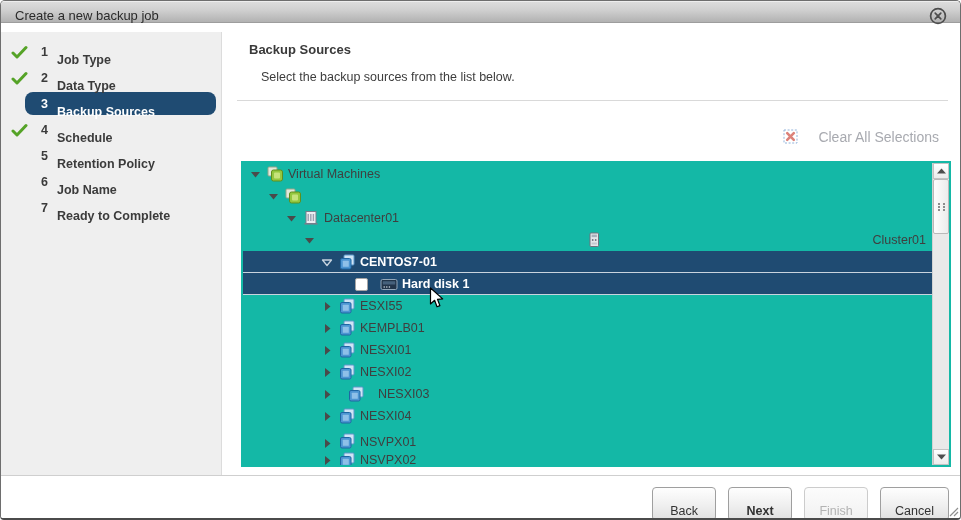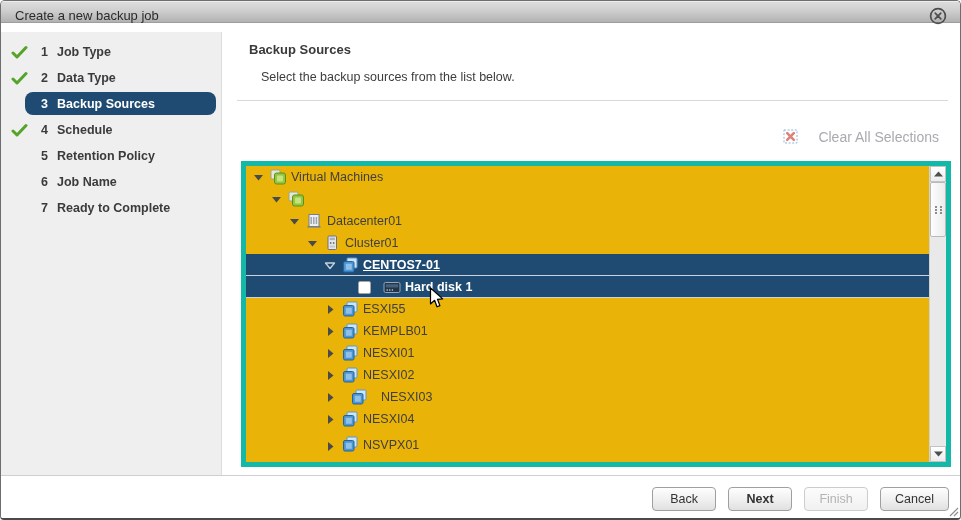--- a/index.html
+++ b/index.html
@@ -12,52 +12,52 @@
     background:linear-gradient(180deg,#dedede 0%,#cfcfcf 45%,#b2b2b2 100%);
     border-bottom:1px solid #9d9d9d;box-shadow:inset 0 1px 0 #eee;}
   .title{position:absolute;left:14px;top:0;line-height:29px;font-size:13px;color:#2b2b2b;}
   .close-btn{position:absolute;right:13px;top:6px;width:18px;height:18px;cursor:pointer;}
   
   .sidebar{position:absolute;left:0;top:31px;width:221px;height:443px;background:#efefef;
     border-right:1px solid #dcdcdc;padding-top:7px;}
   .step{position:relative;height:26px;font-size:12.5px;color:#3b3b3b;cursor:pointer;}
   .step .chk{position:absolute;left:10px;top:6px;width:17px;height:15px;}
   .step .num{position:absolute;left:40px;top:0;line-height:26px;font-weight:700;z-index:1;}
-  .step .lbl{position:absolute;left:56px;top:0;line-height:26px;font-weight:700;z-index:1;}
+  .step .lbl{position:absolute;left:56px;top:8px;line-height:26px;font-weight:700;z-index:1;}
   .step.active::before{content:'';position:absolute;left:24px;right:5px;top:1px;bottom:2px;
     background:var(--sel);border-radius:8px;}
   .step.active .num,.step.active .lbl{color:#fff;}
   
   .main-heading{position:absolute;left:248px;top:41px;font-size:13px;font-weight:700;color:#3a3a3a;}
   .main-sub{position:absolute;left:260px;top:69px;font-size:12.5px;color:#3d3d3d;}
   .rule{position:absolute;left:236px;top:99px;width:711px;height:1px;background:#d9d9d9;}
   .clear-all{position:absolute;right:21px;top:127px;height:17px;display:flex;align-items:center;gap:20px;
     font-size:14px;color:#a8aab0;cursor:default;}
   .clear-all .ico{width:15px;height:15px;display:inline-block;}
   
-  .tree-panel{position:absolute;left:240px;top:160px;width:710px;height:306px;border:5px solid #14b8a6;background:#eab308;overflow:hidden;}
+  .tree-panel{position:absolute;left:240px;top:160px;width:710px;height:306px;border:2px solid #14b8a6;background:#14b8a6;overflow:hidden;}
   .tree-rows{position:absolute;left:0;top:0;right:17px;bottom:0;overflow:hidden;}
   .tree-row{position:relative;height:22px;display:flex;align-items:center;font-size:12.5px;color:#3f3f3f;cursor:pointer;white-space:nowrap;}
   .tree-row .exp{width:12px;height:11px;margin-right:5px;flex:0 0 auto;display:inline-flex;align-items:center;justify-content:center;}
   .tree-row .nicon{width:18px;height:16px;margin-right:4px;flex:0 0 auto;display:inline-flex;align-items:center;justify-content:center;}
   .tree-row .tlabel{padding-right:6px;}
   .tree-row.selected{background:var(--sel);color:#fff;font-weight:700;box-shadow:inset 0 -1px 0 #c9d4de;}
   .cbx{width:13px;height:13px;background:#fff;border:1px solid #a5a5a5;border-radius:2px;margin-right:12px;flex:0 0 auto;}
   
   .vsb{position:absolute;top:0;right:0;bottom:0;width:17px;background:#e9e9e9;border-left:1px solid #d2d2d2;}
   .sb-btn{position:absolute;left:0;width:16px;height:16px;background:linear-gradient(#fff,#ececec);
     border:1px solid #c3c3c3;display:flex;align-items:center;justify-content:center;cursor:pointer;}
   .sb-btn.up{top:0;}
   .sb-btn.down{bottom:0;}
   .sb-thumb{position:absolute;left:0;top:16px;width:16px;height:55px;background:linear-gradient(90deg,#fdfdfd,#ececec);
     border:1px solid #b9b9b9;border-radius:2px;display:flex;align-items:center;justify-content:center;cursor:pointer;}
   
   .footer{position:absolute;left:0;top:474px;right:0;bottom:0;background:#fff;border-top:1px solid #cfcfcf;}
   .btn-row{position:absolute;right:11px;top:11px;display:flex;gap:12px;}
-  .btn{min-width:64px;height:24px;padding:4px 14px;font-family:inherit;font-size:12.5px;color:#333;
+  .btn{min-width:64px;height:24px;padding:16px 14px;font-family:inherit;font-size:12.5px;color:#333;
     border:1px solid #9f9f9f;border-radius:4px;background:linear-gradient(#fefefe,#efefef 55%,#e0e0e0);cursor:pointer;}
   .btn.primary{font-weight:700;}
   .btn.disabled{color:#b3b3b3;border-color:#cccccc;background:linear-gradient(#fcfcfc,#f1f1f1);cursor:default;text-align:center;}
   .resize-grip{position:absolute;right:1px;bottom:1px;width:12px;height:12px;}
   .cursor{position:absolute;left:428px;top:286px;width:16px;height:23px;z-index:50;pointer-events:none;}
 </style>
 </head>
 <body>
 
 <div class="dialog">
@@ -169,38 +169,38 @@
           </span>
           <span class="nicon">
             <svg width="16" height="16" viewBox="0 0 16 16">
               <rect x="3" y="1.5" width="10" height="12" fill="#eceef2" stroke="#777e8c"></rect>
               <path d="M5.2 4 v7 M7.8 4 v7 M10.4 4 v7" stroke="#9aa1af" stroke-width="1.4" fill="none"></path>
               <rect x="1.5" y="13" width="13" height="1.6" fill="#777e8c"></rect>
             </svg>
           </span>
           <span class="tlabel">Datacenter01</span>
         </div>
-        <div class="tree-row" style="padding-left: 60px;">
+        <div class="tree-row" style="padding-left: 60px; justify-content: space-between;">
           <span class="exp">
             <svg width="11" height="11" viewBox="0 0 11 11">
               <path d="M1 3 h9 l-4.5 5.5 Z" fill="#4a4a4a"></path>
             </svg>
           </span>
           <span class="nicon">
             <svg width="16" height="16" viewBox="0 0 16 16">
               <rect x="4" y="1" width="8.5" height="13.5" rx="1" fill="#e4e6ea" stroke="#70707c"></rect>
               <rect x="5.6" y="2.6" width="5.3" height="2.5" fill="#aab0bb"></rect>
               <circle cx="6.7" cy="8" r="0.9" fill="#70707c"></circle>
               <circle cx="9.7" cy="8" r="0.9" fill="#70707c"></circle>
               <rect x="5.6" y="10.5" width="5.3" height="2" fill="#c3c7ce"></rect>
             </svg>
           </span>
           <span class="tlabel">Cluster01</span>
         </div>
-        <div class="tree-row selected" style="padding-left: 78px; text-decoration: underline;">
+        <div class="tree-row selected" style="padding-left: 78px;">
           <span class="exp">
             <svg width="12" height="11" viewBox="0 0 12 11">
               <path d="M1.5 3 h9 l-4.5 5.5 Z" fill="none" stroke="#c7d3de" stroke-width="1.3" stroke-linejoin="round"></path>
             </svg>
           </span>
           <span class="nicon">
             <svg width="17" height="16" viewBox="0 0 17 16">
               <rect x="5" y="1" width="10" height="10" rx="1" fill="#cfe4f5" stroke="#5d97c9"></rect>
               <rect x="1.5" y="4.5" width="10.5" height="10.5" rx="1.5" fill="#4d95d2" stroke="#1f66a3"></rect>
               <rect x="3.8" y="6.8" width="6" height="6" rx="0.5" fill="#8ec0e8"></rect>
@@ -318,20 +318,35 @@
             </svg>
           </span>
           <span class="nicon">
             <svg width="17" height="16" viewBox="0 0 17 16">
               <rect x="5" y="1" width="10" height="10" rx="1" fill="#cfe4f5" stroke="#5d97c9"></rect>
               <rect x="1.5" y="4.5" width="10.5" height="10.5" rx="1.5" fill="#4d95d2" stroke="#1f66a3"></rect>
               <rect x="3.8" y="6.8" width="6" height="6" rx="0.5" fill="#8ec0e8"></rect>
             </svg>
           </span>
           <span class="tlabel">NSVPX01</span>
+        </div>
+        <div class="tree-row" style="padding-left: 78px;">
+          <span class="exp">
+            <svg width="11" height="11" viewBox="0 0 11 11">
+              <path d="M3 1 l5.5 4.5 L3 10 Z" fill="#4a4a4a"></path>
+            </svg>
+          </span>
+          <span class="nicon">
+            <svg width="17" height="16" viewBox="0 0 17 16">
+              <rect x="5" y="1" width="10" height="10" rx="1" fill="#cfe4f5" stroke="#5d97c9"></rect>
+              <rect x="1.5" y="4.5" width="10.5" height="10.5" rx="1.5" fill="#4d95d2" stroke="#1f66a3"></rect>
+              <rect x="3.8" y="6.8" width="6" height="6" rx="0.5" fill="#8ec0e8"></rect>
+            </svg>
+          </span>
+          <span class="tlabel">NSVPX02</span>
         </div>
       </div>
     <div class="vsb">
       <div class="sb-btn up">
         <svg width="9" height="6" viewBox="0 0 9 6">
             <path d="M0 5.5 L4.5 0.5 L9 5.5 Z" fill="#4f4f4f"></path>
           </svg>
       </div>
       <div class="sb-thumb">
         <svg width="7" height="8" viewBox="0 0 7 8">

